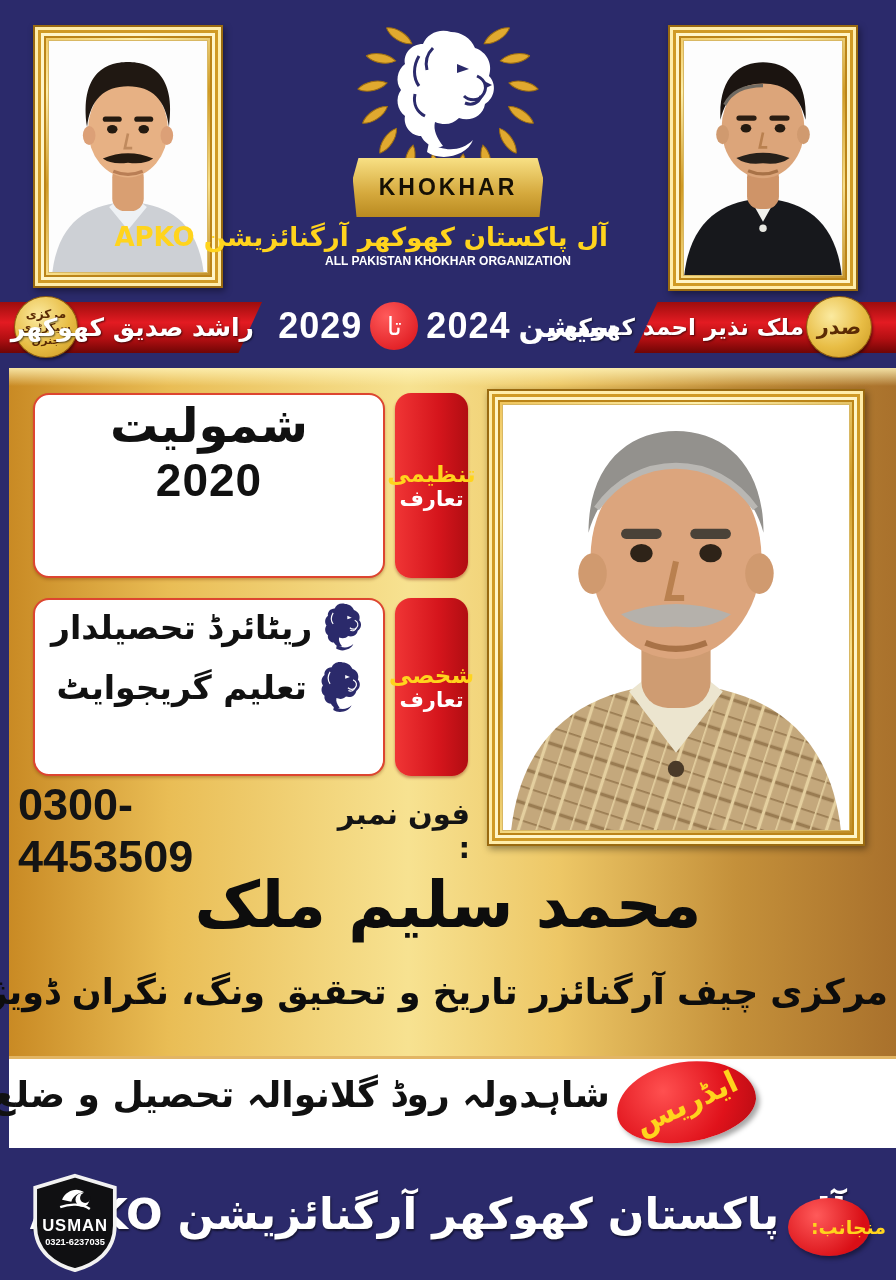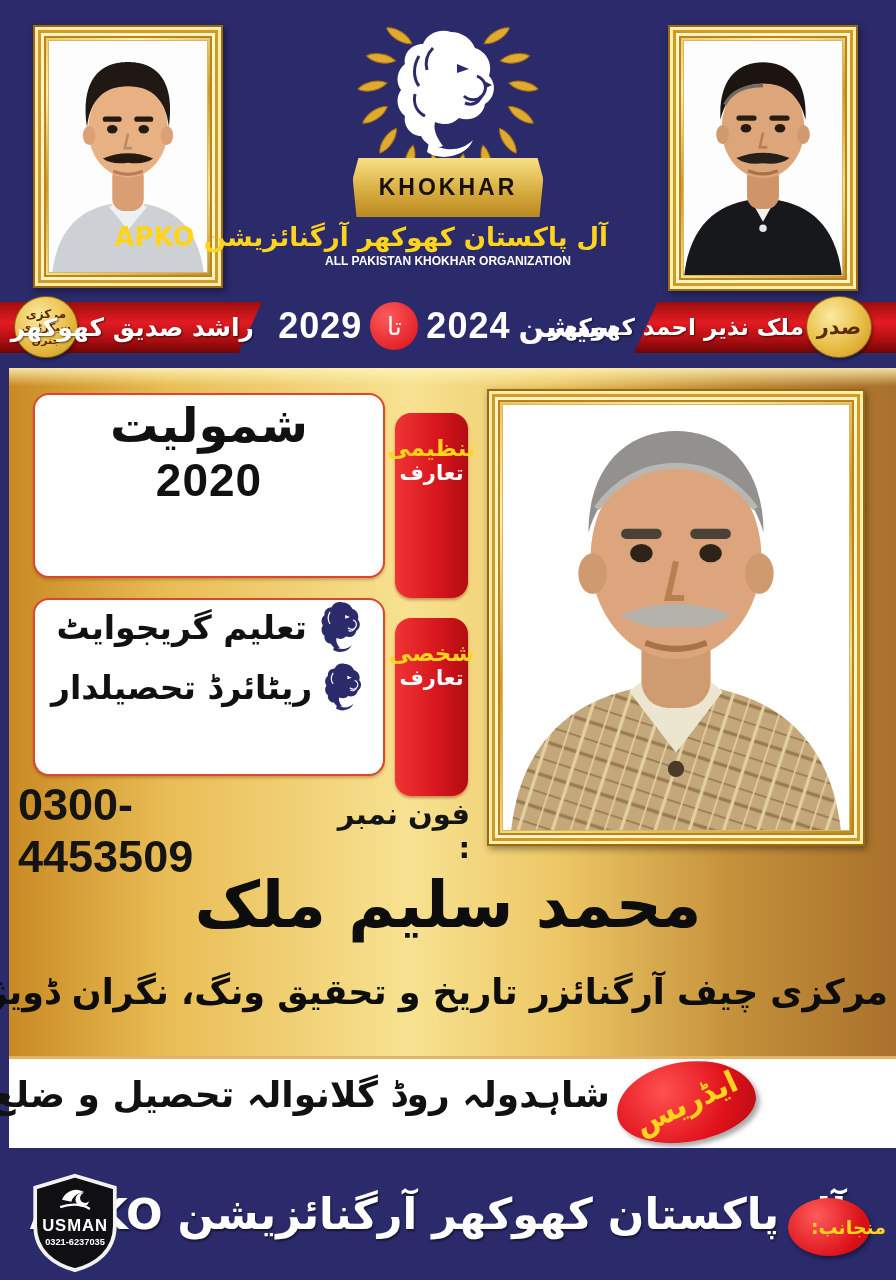--- a/index.html
+++ b/index.html
@@ -68,24 +68,23 @@
   }
   .wbox{
     position:absolute;box-sizing:border-box;background:#fff;
     border:2px solid #dd4530;border-radius:16px;
     display:flex;flex-direction:column;align-items:center;justify-content:flex-start;
     box-shadow:0 2px 3px rgba(122,60,10,.35);
   }
   .rtab{
     position:absolute;box-sizing:border-box;border-radius:16px;
     background:linear-gradient(90deg,#f03535,#d5151c 60%,#b10d12);
-    display:flex;flex-direction:column;align-items:center;justify-content:flex-start;
+    display:flex;flex-direction:column;align-items:center;justify-content:center;
     padding:22px 2px;text-align:center;direction:rtl;
     box-shadow:0 2px 3px rgba(122,20,10,.4);
-    margin-top:20px;
   }
   .rtab .t1{color:#ffd41d;font-size:23px;font-weight:700;}
   .rtab .t2{color:#ffffff;font-size:21px;font-weight:700;}
   .urdu-big{color:#111;font-size:48px;font-weight:700;direction:rtl;line-height:1.25;}
   .num-big{color:#111;font-size:46px;font-weight:700;font-family:"Liberation Sans",sans-serif;letter-spacing:1px;line-height:1.1;}
   .prow{display:flex;direction:rtl;align-items:center;gap:10px;width:100%;padding:0 16px;box-sizing:border-box;}
   .prow .ptext{color:#111;font-size:33px;font-weight:700;white-space:nowrap;}
   .phone{
     position:absolute;left:18px;top:798px;width:452px;height:66px;
     display:flex;direction:rtl;align-items:center;justify-content:center;gap:10px;
@@ -277,32 +276,32 @@
   <div class="wbox" style="left:33px;top:598px;width:352px;height:178px;gap:6px;">
     <div class="prow">
       <svg width="50" height="54" viewBox="0 0 120 136">
         <path d="M62,6 C50,2 38,8 34,18 C22,18 14,28 16,38 C8,44 6,56 12,64 C6,72 8,84 16,90 C14,100 22,110 32,110 C36,118 46,124 54,120 C48,112 44,104 46,96 C56,100 64,98 70,92 C82,96 94,90 96,78 C106,72 108,58 100,50 C104,38 98,26 86,22 C82,12 72,6 62,6 Z" fill="#2b2a6b"></path>
         <path d="M68,38 L80,43 L68,47 Z" fill="#ffffff"></path>
         <path d="M88,50 C97,54 99,63 93,70 C89,75 80,75 75,70" stroke="#ffffff" stroke-width="3" fill="none"></path>
         <path d="M92,70 C90,77 83,80 76,77" stroke="#ffffff" stroke-width="3" fill="none"></path>
         <path d="M30,30 C24,40 24,52 30,60" stroke="#ffffff" stroke-width="3" fill="none"></path>
         <path d="M40,116 C54,126 72,126 84,114 C78,130 52,136 38,126 Z" fill="#2b2a6b"></path>
       </svg>
-      <span class="ptext">تعلیم گریجوایٹ</span>
+      <span class="ptext">ریٹائرڈ تحصیلدار</span>
     </div>
     <div class="prow">
       <svg width="50" height="54" viewBox="0 0 120 136">
         <path d="M62,6 C50,2 38,8 34,18 C22,18 14,28 16,38 C8,44 6,56 12,64 C6,72 8,84 16,90 C14,100 22,110 32,110 C36,118 46,124 54,120 C48,112 44,104 46,96 C56,100 64,98 70,92 C82,96 94,90 96,78 C106,72 108,58 100,50 C104,38 98,26 86,22 C82,12 72,6 62,6 Z" fill="#2b2a6b"></path>
         <path d="M68,38 L80,43 L68,47 Z" fill="#ffffff"></path>
         <path d="M88,50 C97,54 99,63 93,70 C89,75 80,75 75,70" stroke="#ffffff" stroke-width="3" fill="none"></path>
         <path d="M92,70 C90,77 83,80 76,77" stroke="#ffffff" stroke-width="3" fill="none"></path>
         <path d="M30,30 C24,40 24,52 30,60" stroke="#ffffff" stroke-width="3" fill="none"></path>
         <path d="M40,116 C54,126 72,126 84,114 C78,130 52,136 38,126 Z" fill="#2b2a6b"></path>
       </svg>
-      <span class="ptext">ریٹائرڈ تحصیلدار</span>
+      <span class="ptext">تعلیم گریجوایٹ</span>
     </div>
   </div>
   <div class="rtab" style="left:395px;top:598px;width:73px;height:178px;">
     <div class="t1">شخصی</div>
     <div class="t2">تعارف</div>
   </div>
 
   <div class="phone">
     <span class="plabel">فون نمبر :</span>
     <span class="pnum" dir="ltr">0300-4453509</span>

